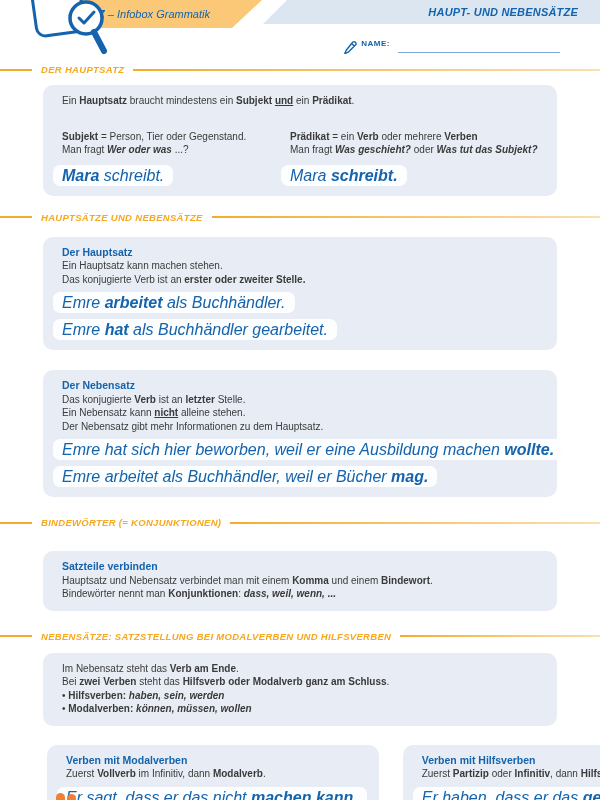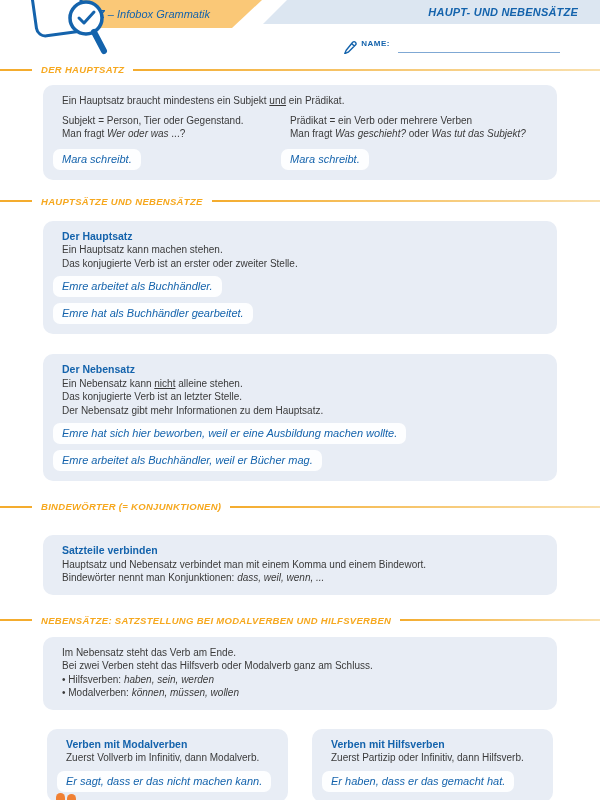--- a/index.html
+++ b/index.html
@@ -52,30 +52,30 @@
   
   .box{
     margin:10px 43px 0;background:var(--box-bg);border-radius:10px;
     padding:9px 16px 10px 19px;font-size:10px;line-height:13.5px;color:var(--body-text);
   }
   .box .title{color:var(--brand-blue);font-weight:800;font-size:10.5px;}
   .chip-row{margin-top:6px;}
   .chip{
     display:inline-block;background:var(--chip-bg);border-radius:7px;
     padding:4px 9px;margin-left:-9px;color:var(--brand-blue);font-style:italic;
-    font-size:11px;line-height:13px;white-space:nowrap;
+    font-size:16px;line-height:13px;white-space:nowrap;
   }
-  .cols{display:flex;margin-top:6px;}
+  .cols{display:flex;margin-top:22px;}
   .col-l{width:228px;flex:0 0 auto;}
   .col-r{flex:1;}
   .cols .chip-row{margin-top:8px;}
   .row2{display:flex;gap:16px;margin:15px 43px 0;}
   .row2 .box{margin:4px;flex:1;padding-right:12px;}
   
-  .b{font-weight:400;}
+  .b{font-weight:700;}
   .i{font-style:italic;}
   .u{text-decoration:underline;}
   
   .dots{position:absolute;left:56px;top:793px;display:flex;gap:2px;}
   .dots span{width:9px;height:10px;border-radius:5px 5px 0 0;background:var(--dots);}
   .dots span:last-child{margin-top:1px;}
 </style>
 </head>
 <body>
 
@@ -135,22 +135,22 @@
   <div class="box" style="margin-top:14px">
     <p class="title">Der Hauptsatz</p>
     <p><span>Ein Hauptsatz kann machen stehen.</span></p>
     <p><span>Das konjugierte Verb ist an </span><span class="b">erster oder zweiter Stelle.</span></p>
     <div class="chip-row"><span class="chip"><span>Emre </span><span class="b">arbeitet</span><span> als Buchhändler.</span></span></div>
     <div class="chip-row"><span class="chip"><span>Emre </span><span class="b">hat</span><span> als Buchhändler gearbeitet.</span></span></div>
   </div>
 
   <div class="box" style="margin-top:20px">
     <p class="title">Der Nebensatz</p>
+    <p><span>Das konjugierte </span><span class="b">Verb</span><span> ist an </span><span class="b">letzter</span><span> Stelle.</span></p>
     <p><span>Ein Nebensatz kann </span><span class="b u">nicht</span><span> alleine stehen.</span></p>
-    <p><span>Das konjugierte </span><span class="b">Verb</span><span> ist an </span><span class="b">letzter</span><span> Stelle.</span></p>
     <p><span>Der Nebensatz gibt mehr Informationen zu dem Hauptsatz.</span></p>
     <div class="chip-row"><span class="chip"><span>Emre hat sich hier beworben, weil er eine Ausbildung machen </span><span class="b">wollte.</span></span></div>
     <div class="chip-row"><span class="chip"><span>Emre arbeitet als Buchhändler, weil er Bücher </span><span class="b">mag.</span></span></div>
   </div>
 
   <div class="sec" style="margin-top:20px">
     <span class="sec-dash"></span>
     <span class="sec-title">BINDEWÖRTER (= KONJUNKTIONEN)</span>
     <span class="sec-line"></span>
   </div>

